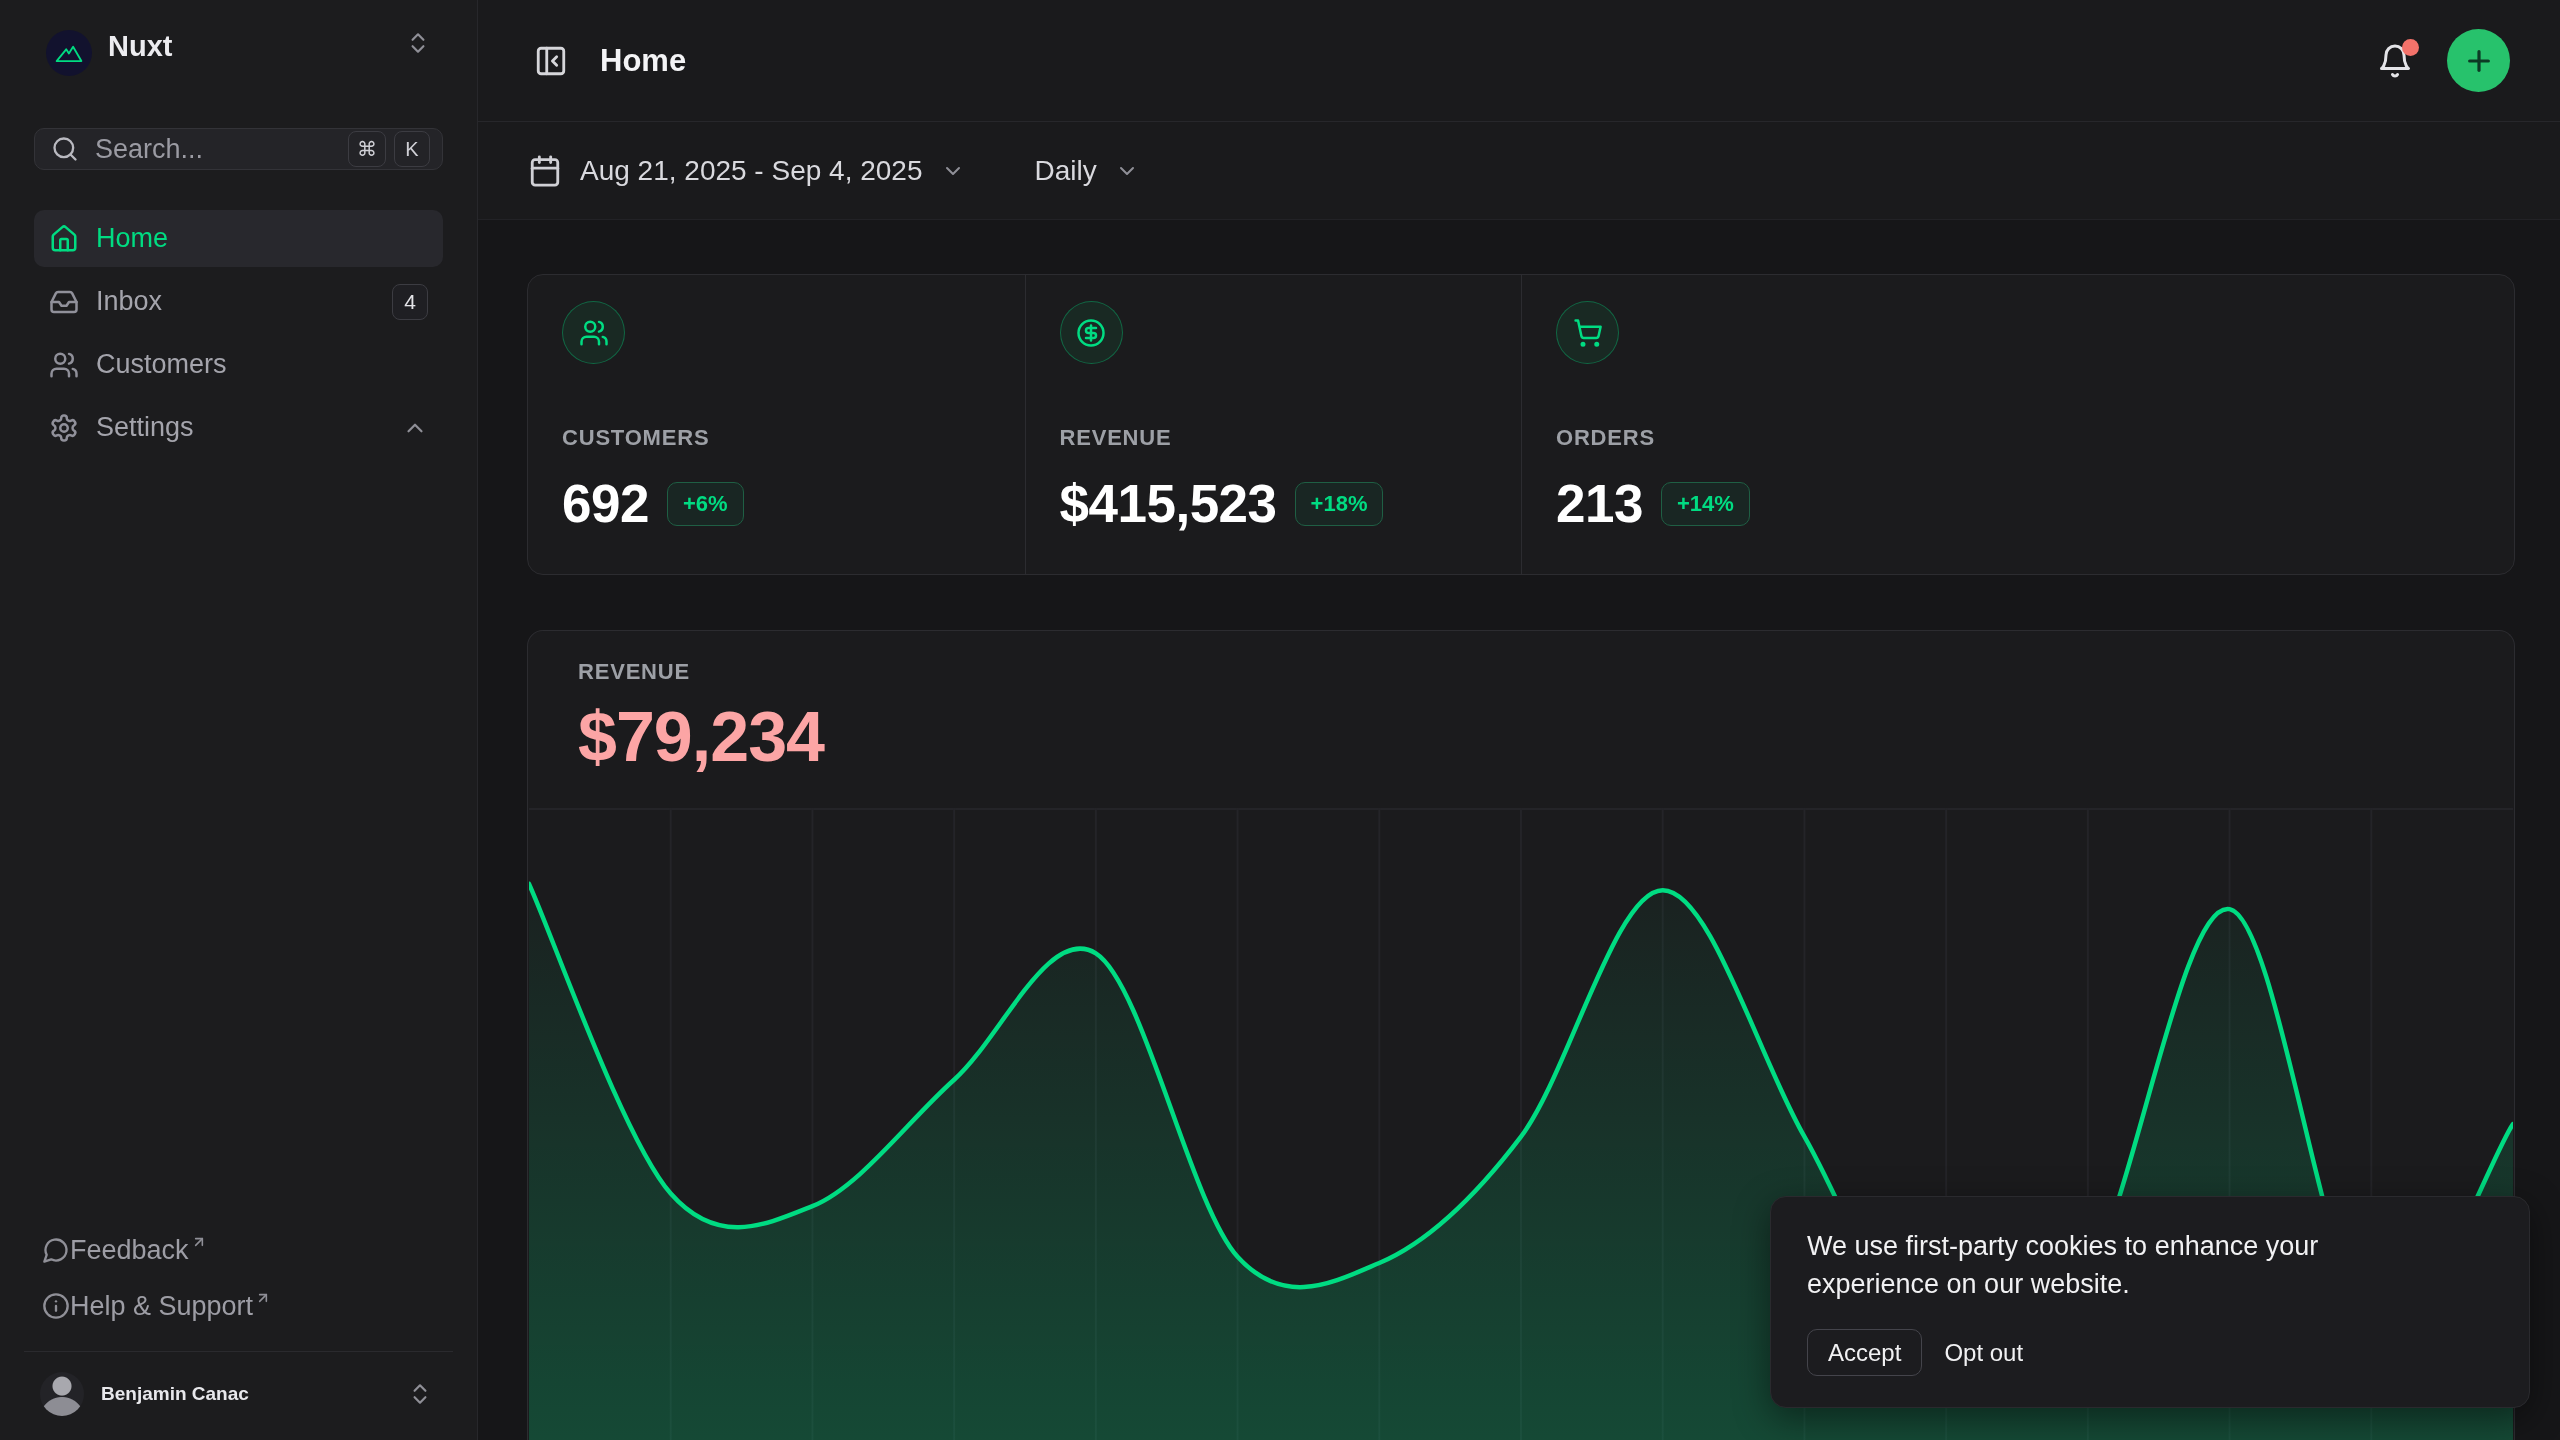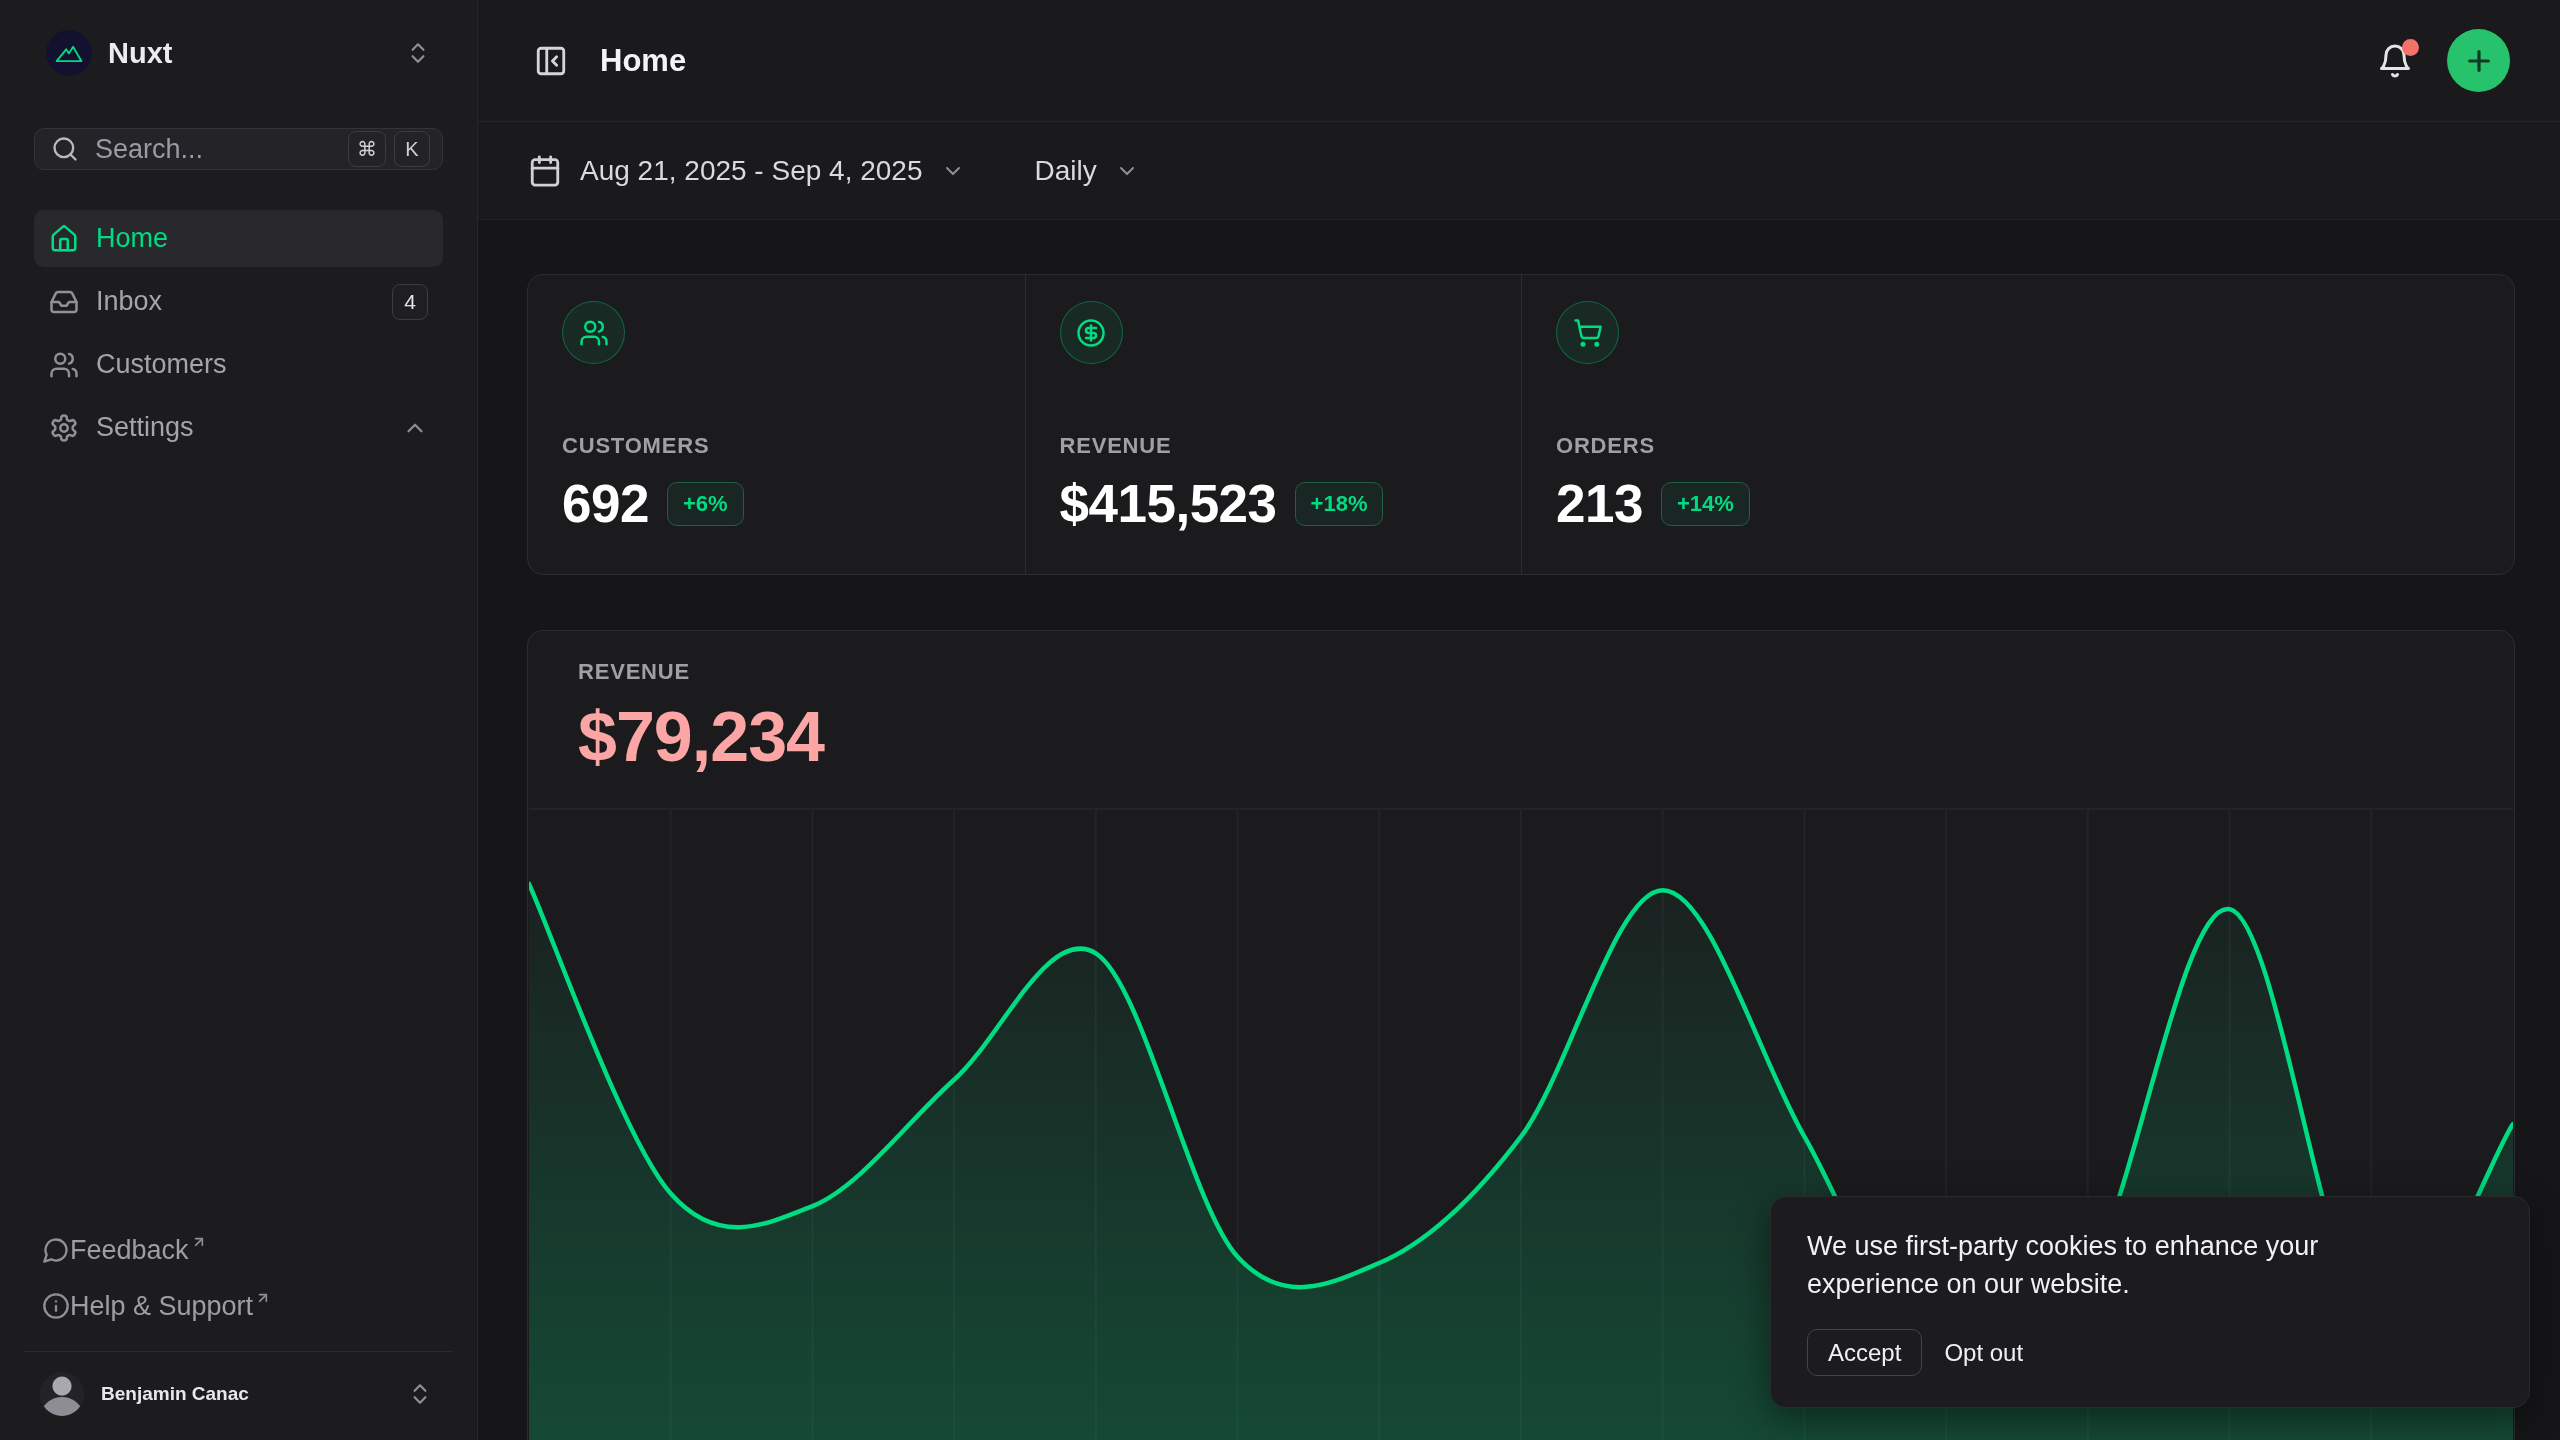--- a/index.html
+++ b/index.html
@@ -12,21 +12,21 @@
   svg { display:block; }
 
   
   .sidebar {
     width:478px; min-width:478px; height:100%;
     background:#1c1c1e; border-right:1px solid #27272b;
     display:flex; flex-direction:column;
     padding:20px 34px 12px 34px;
   }
   .sb-header {
-    display:flex; align-items:center; gap:16px;
+    display:flex; gap:16px;
     padding:10px 12px; border-radius:10px; cursor:pointer;
   }
   .logo-circle {
     width:46px; height:46px; border-radius:50%;
     background:#12122e; display:flex; align-items:center; justify-content:center;
   }
   .brand { font-size:29px; font-weight:600; color:#ececf0; }
   .muted-ic { color:#8f8f97; }
   .ml-auto { margin-left:auto; }
 
@@ -136,21 +136,21 @@
   .stat + .stat { border-left:1px solid #2c2c30; }
   .icon-circle {
     width:63px; height:63px; border-radius:50%;
     background:rgba(0,220,130,0.07); border:1px solid rgba(0,220,130,0.35);
     color:#00dc82; display:flex; align-items:center; justify-content:center;
   }
   .stat-label {
     margin-top:auto; font-size:22px; font-weight:600; letter-spacing:0.8px;
     color:#9da0a6; text-transform:uppercase;
   }
-  .stat-value-row { margin-top:14px; display:flex; align-items:center; gap:18px; }
+  .stat-value-row { margin-top:22px; display:flex; align-items:center; gap:18px; }
   .stat-value { font-size:53px; font-weight:700; color:#ffffff; letter-spacing:-0.5px; }
   .delta-badge {
     padding:8px 15px; border-radius:10px; font-size:22px; font-weight:600;
     color:#00dc82; background:rgba(0,220,130,0.06); border:1px solid #1f5f44;
   }
 
   .revenue-card {
     flex:1; min-height:0; position:relative;
     background:#1b1b1d; border:1px solid #2c2c30; border-radius:16px 16px 0 0;
     border-bottom:none; overflow:hidden;

